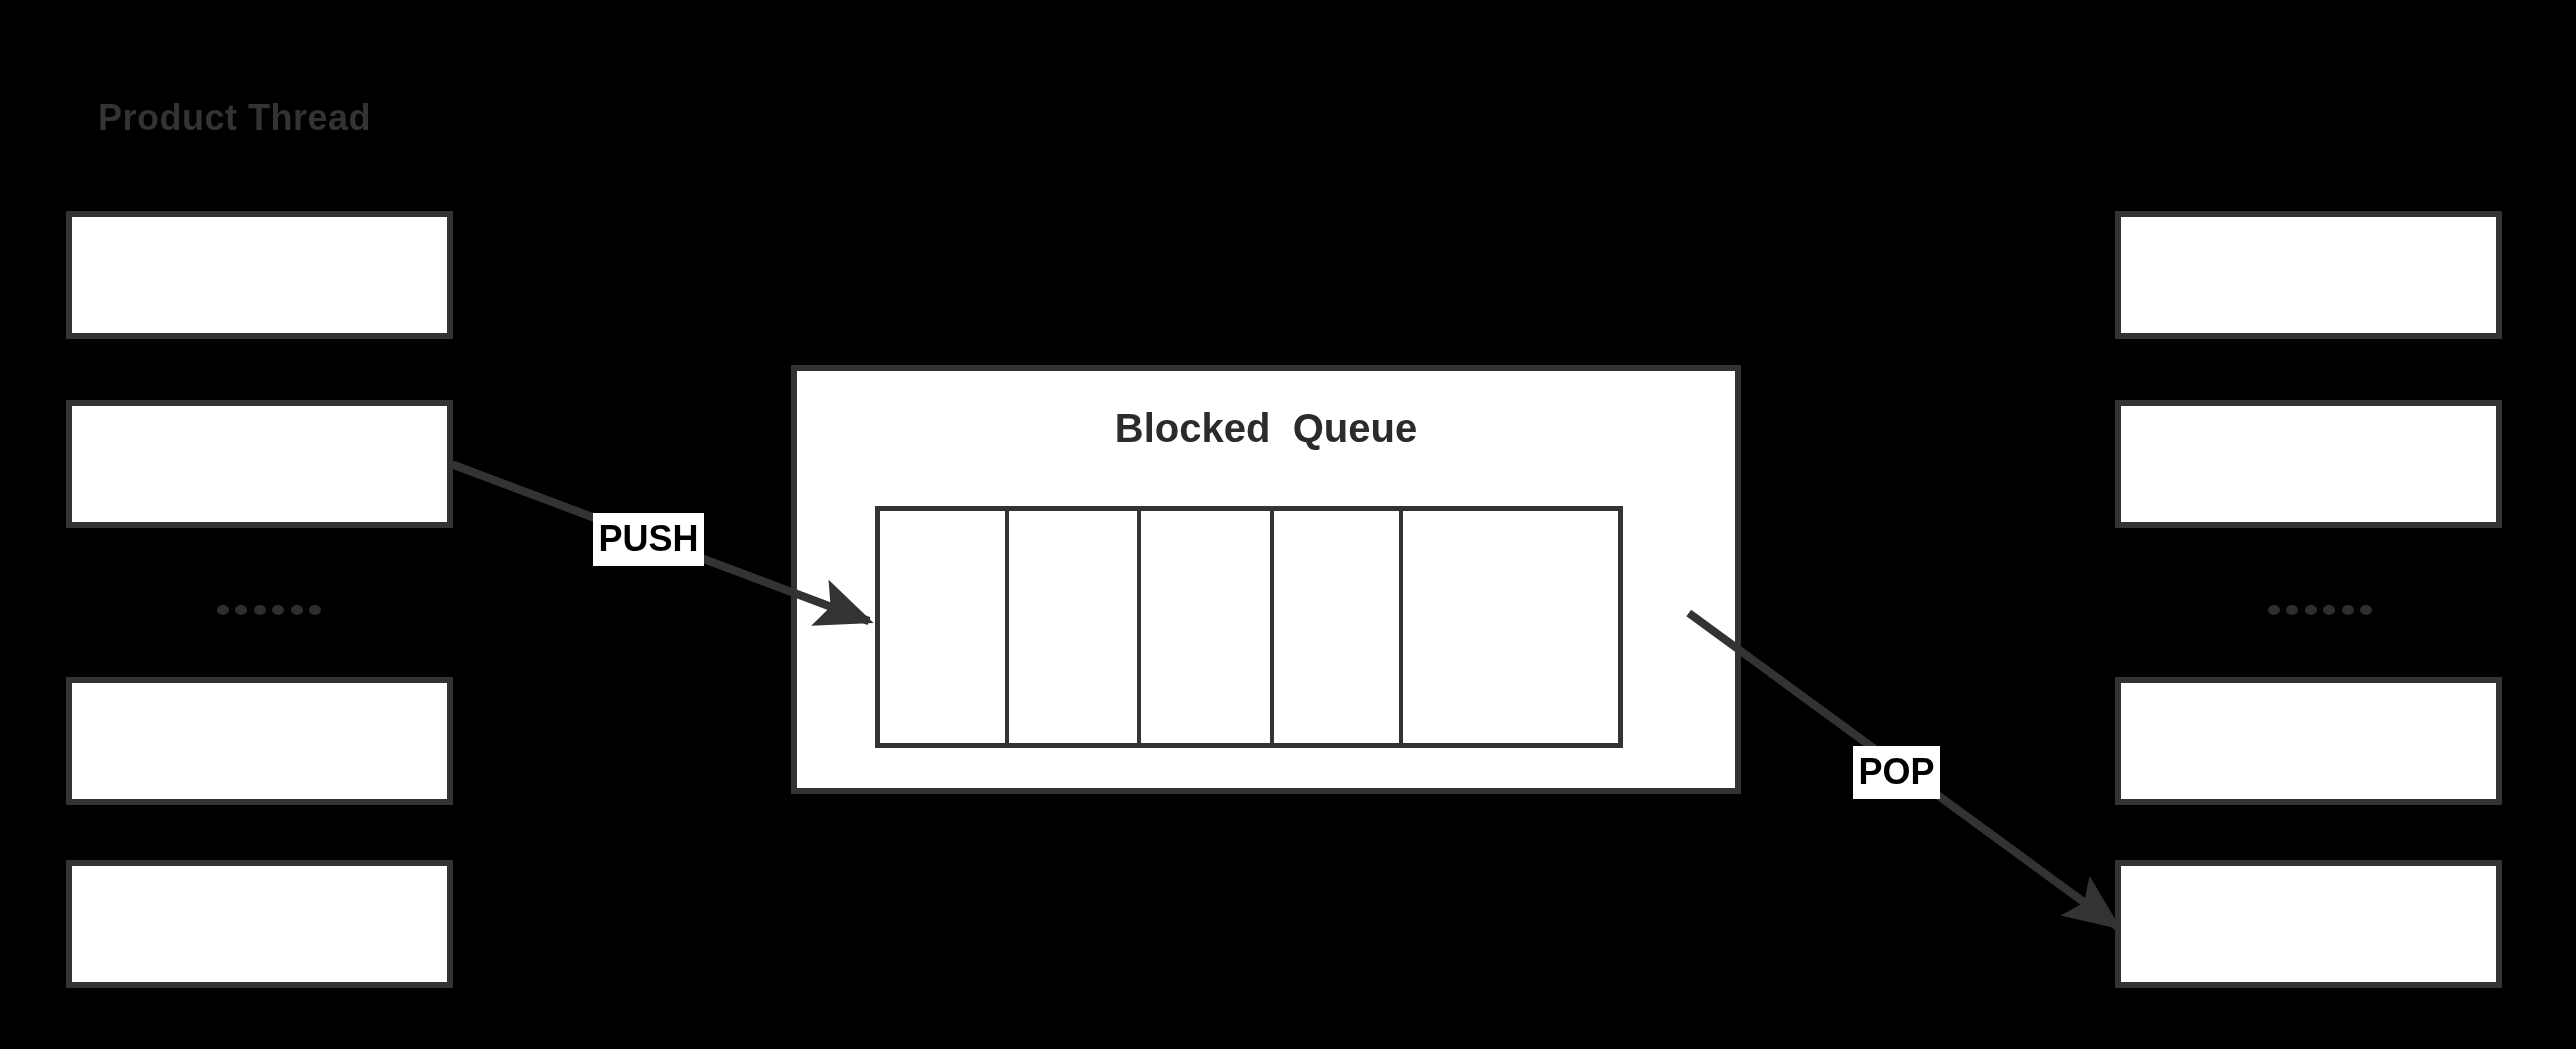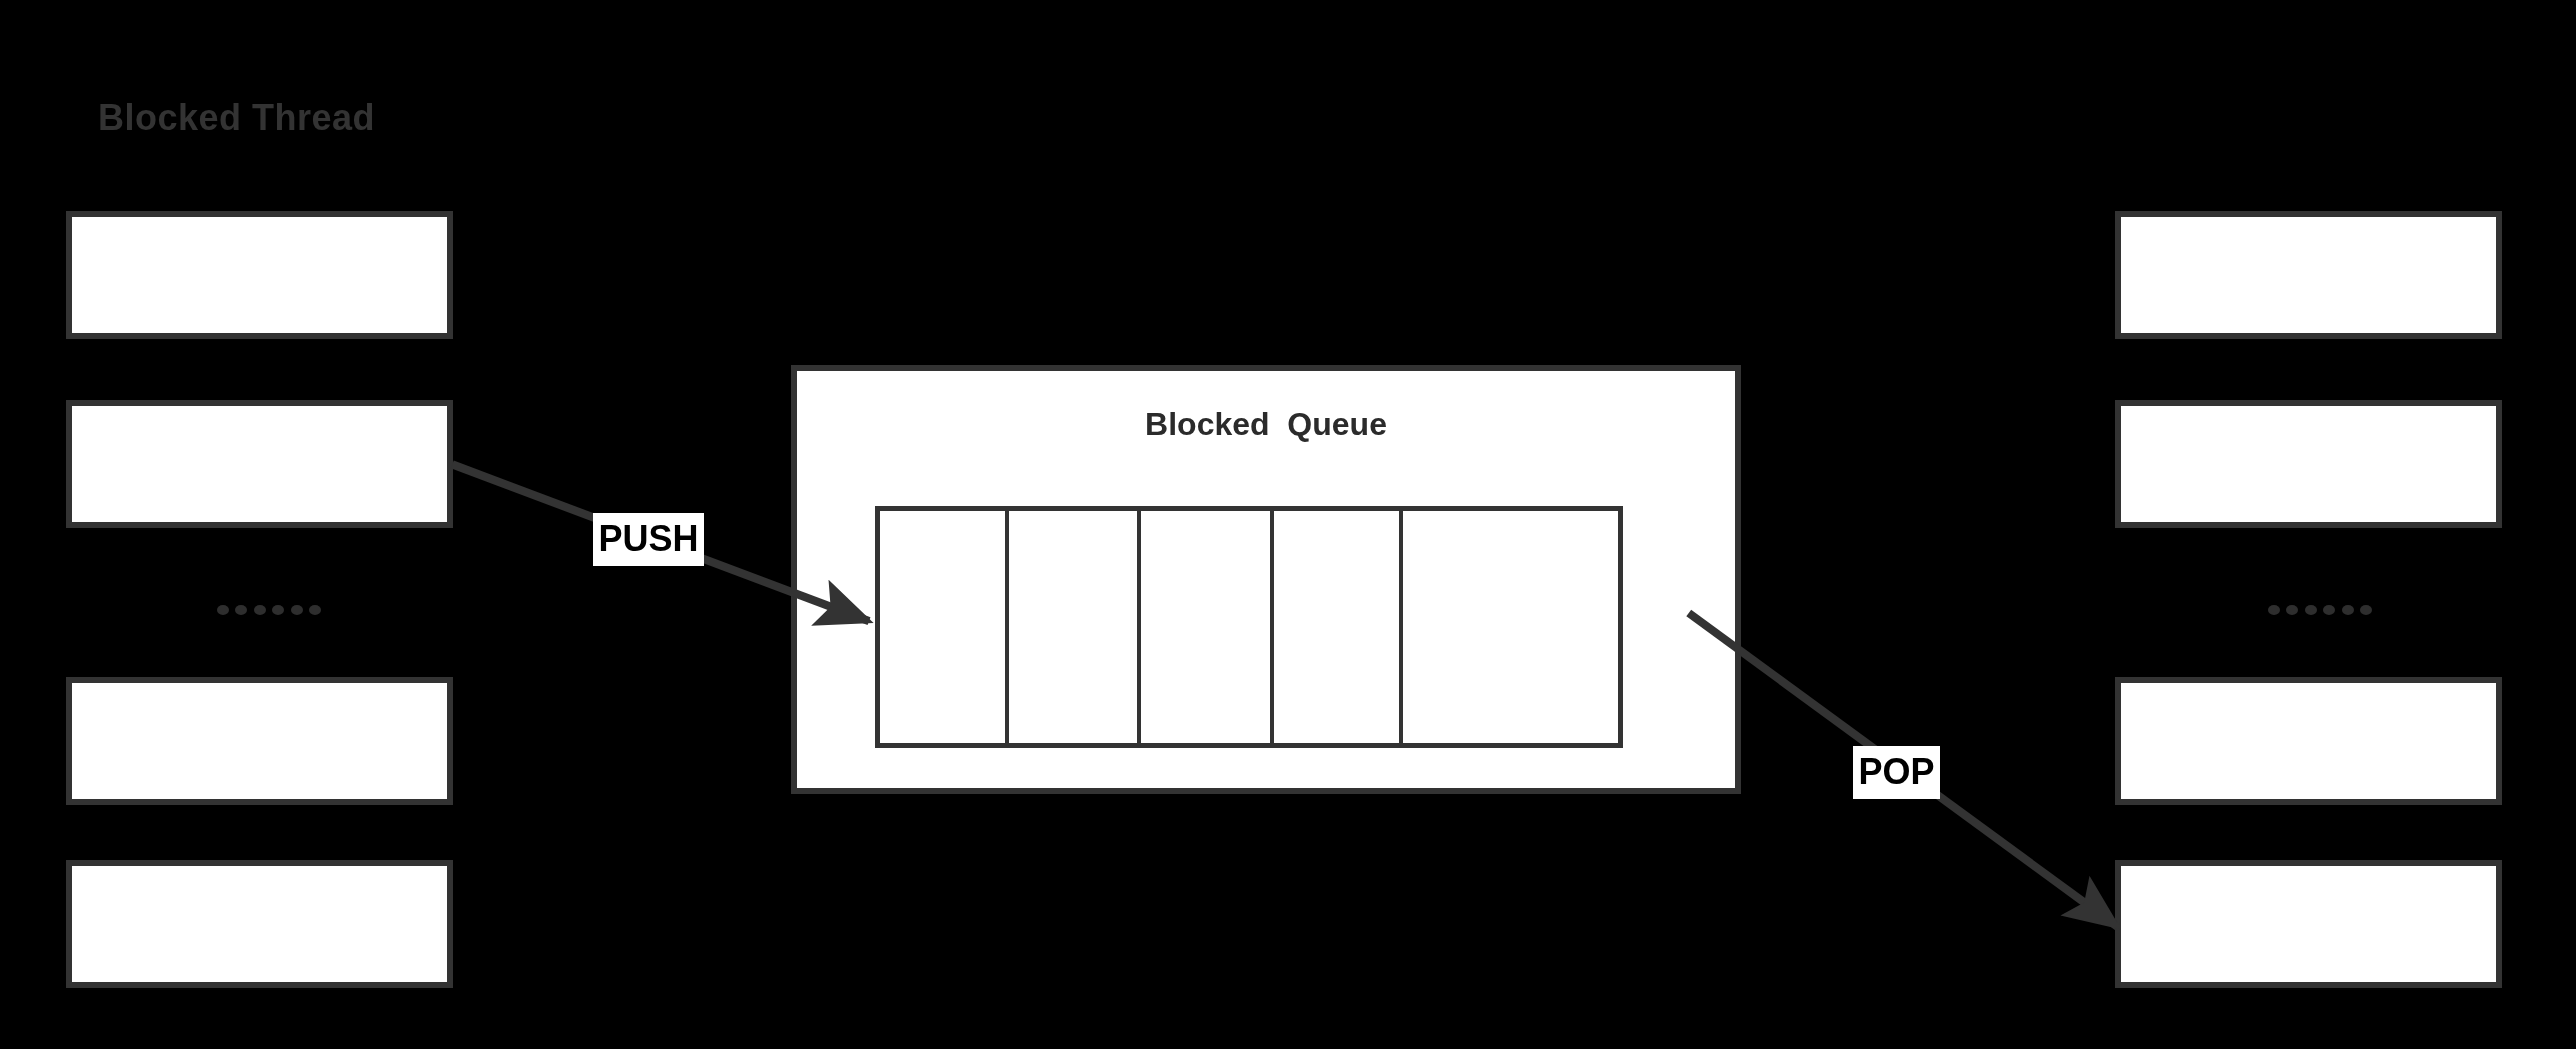--- a/index.html
+++ b/index.html
@@ -76,21 +76,21 @@
     background: #ffffff;
     border: 6.4px solid #333333;
     box-sizing: border-box;
   }
   #queue-title {
     position: absolute;
     left: 0;
     right: 0;
     top: 35px;
     text-align: center;
-    font-size: 32px;
+    font-size: 40px;
     font-weight: bold;
     color: #2b2b2b;
     white-space: pre;
   }
   #queue-row {
     position: absolute;
     left: 78px;
     top: 135px;
     width: 748px;
     height: 242px;
@@ -127,21 +127,21 @@
     white-space: nowrap;
   }
   #label-push { left: 593px;  top: 513px; }
   #label-pop  { left: 1853px; top: 746px; }
 </style>
 </head>
 <body>
 
 <div id="stage">
 
-  <div class="col-title" id="title-product">Blocked Thread</div>
+  <div class="col-title" id="title-product">Product Thread</div>
 
 
   <div class="task-box left-box" id="pbox-0">
     <span></span>
   </div>
   <div class="task-box left-box" id="pbox-1">
     <span></span>
   </div>
   <div class="task-box left-box" id="pbox-2">
     <span></span>

